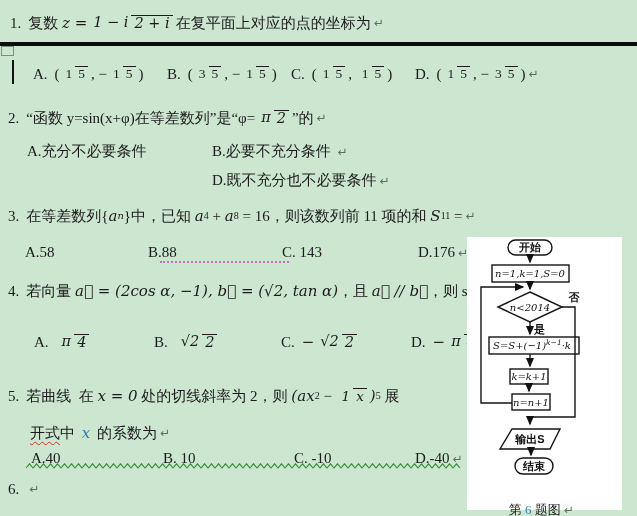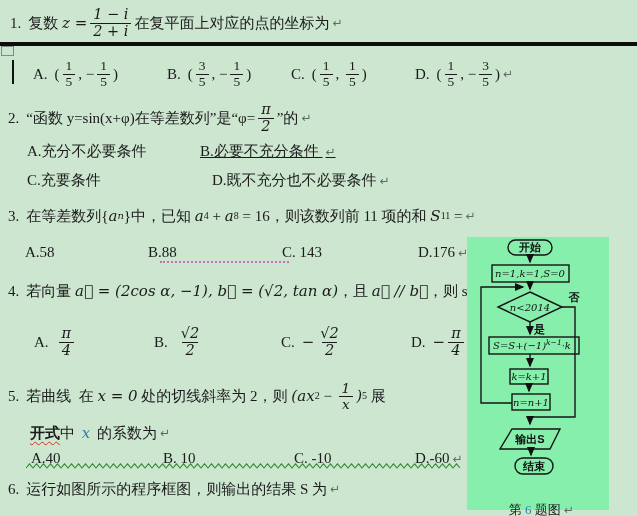--- a/index.html
+++ b/index.html
@@ -1,38 +1,38 @@
 <!DOCTYPE html>
 <html><head>
 <meta charset="utf-8">
 <style>
   html,body{margin:0;padding:0;}
   #page{position:relative;width:637px;height:516px;background:#cce6d0;overflow:hidden;
         font-family:"Liberation Serif","DejaVu Serif",serif;color:#1b1b1b;font-size:15px;}
   .row{position:absolute;display:flex;align-items:center;white-space:pre;line-height:1.25;}
   .qn{margin-right:7px;}
   .it{font-style:italic;font-family:"DejaVu Serif","Liberation Serif",serif;}
-  .frac{display:inline-flex;flex-direction:column;align-items:center;text-align:left;
+  .frac{display:inline-flex;align-items:center;text-align:left;
         margin:0 3px;line-height:1.08;vertical-align:middle;}
   .frac .nu{padding:0 3px;}
   .frac .den{padding:0 3px;border-top:1.3px solid #1b1b1b;}
   .frac.sm{font-size:13.5px;}
   .frac.md{font-size:14.5px;}
   sub{font-size:10px;}
   sup{font-size:10px;}
   .pilcrow{color:#5d6d63;font-size:12px;margin-left:3px;font-family:"DejaVu Sans",sans-serif;}
   .divider{position:absolute;left:0;top:42px;width:637px;height:4px;background:#0d0d0d;}
   .handle{position:absolute;left:1px;top:46px;width:11px;height:8px;border:1px solid #7d8d80;background:transparent;}
   .cursor{position:absolute;left:12px;top:60px;width:2px;height:24px;background:#101010;}
-  .wavy-red{text-decoration-line:underline;text-decoration-style:wavy;text-decoration-color:#d03424;text-underline-offset:3px;text-decoration-thickness:1px;font-weight:bold;}
+  .wavy-red{text-decoration-line:underline;text-decoration-style:wavy;text-decoration-color:#d03424;text-underline-offset:3px;text-decoration-thickness:1px;}
   .xfield{color:#2e7fae;margin:0 3px;}
   .dotted-underline{position:absolute;left:160px;top:261px;width:129px;height:0;border-top:2px dotted #c46ec4;}
   .zz{position:absolute;}
   .opt-plain{position:absolute;white-space:pre;}
-  #flowchart{position:absolute;left:467px;top:237px;width:142px;height:273px;background:#86efac;}
+  #flowchart{position:absolute;left:467px;top:237px;width:155px;height:273px;background:#ffffff;}
   .fcz{font-family:"Liberation Sans","DejaVu Sans",sans-serif;font-size:11px;font-weight:600;fill:#111;text-anchor:middle;}
   .fcm{font-family:"DejaVu Serif","Liberation Serif",serif;font-style:italic;font-size:10px;fill:#111;text-anchor:middle;}
   .fc-caption{position:absolute;left:0;top:248px;width:129px;text-align:center;font-size:13px;color:#1b1b1b;white-space:pre;}
   .cap6{color:#2e7fae;}
 </style>
 </head>
 <body>
 
 <div id="page">
 
@@ -90,22 +90,21 @@
     <span class="qn">2.</span>
     <span>“函数 y=sin(x+φ)在等差数列”是“φ=</span>
     <span class="frac md it">
       <span class="nu">π</span>
       <span class="den">2</span>
     </span>
     <span>”的</span>
     <span class="pilcrow">↵</span>
   </div>
   <span class="opt-plain" style="left:27px;top:142px;">A.充分不必要条件</span>
-  <span class="opt-plain" style="left:200px;top:142px;text-decoration:underline;"><span>B.必要不充分条件 </span><span class="pilcrow">↵</span></span>
-  <span class="opt-plain" style="left:27px;top:171px;">C.充要条件</span>
+  <span class="opt-plain" style="left:212px;top:142px;"><span>B.必要不充分条件 </span><span class="pilcrow">↵</span></span>
   <span class="opt-plain" style="left:212px;top:171px;"><span>D.既不充分也不必要条件</span><span class="pilcrow">↵</span></span>
 
   <div class="row" style="left:8px;top:203px;height:26px;">
     <span class="qn">3.</span>
     <span>在等差数列</span>
     <span>{</span><span class="it">a</span><sub class="it">n</sub><span>}</span>
     <span>中，已知 </span>
     <span class="it">a</span><sub>4</sub>
     <span> + </span>
     <span class="it">a</span><sub>8</sub>
@@ -167,28 +166,27 @@
   <div class="row" style="left:30px;top:422px;height:22px;">
     <span class="wavy-red">开式</span>
     <span>中 </span>
     <span class="xfield it">x</span>
     <span> 的系数为</span>
     <span class="pilcrow">↵</span>
   </div>
   <span class="opt-plain" style="left:31px;top:450px;">A.40</span>
   <span class="opt-plain" style="left:163px;top:450px;">B. 10</span>
   <span class="opt-plain" style="left:294px;top:450px;">C. -10</span>
-  <span class="opt-plain" style="left:415px;top:450px;"><span>D.-60</span><span class="pilcrow">↵</span></span>
+  <span class="opt-plain" style="left:415px;top:450px;"><span>D.-40</span><span class="pilcrow">↵</span></span>
   <svg class="zz" style="left:26px;top:463px;" width="438" height="8">
     <path stroke="#2e8b2e" stroke-width="1.1" fill="none" d="M0 5 L3.5 0.8 L7.0 5 L10.5 0.8 L14.0 5 L17.5 0.8 L21.0 5 L24.5 0.8 L28.0 5 L31.5 0.8 L35.0 5 L38.5 0.8 L42.0 5 L45.5 0.8 L49.0 5 L52.5 0.8 L56.0 5 L59.5 0.8 L63.0 5 L66.5 0.8 L70.0 5 L73.5 0.8 L77.0 5 L80.5 0.8 L84.0 5 L87.5 0.8 L91.0 5 L94.5 0.8 L98.0 5 L101.5 0.8 L105.0 5 L108.5 0.8 L112.0 5 L115.5 0.8 L119.0 5 L122.5 0.8 L126.0 5 L129.5 0.8 L133.0 5 L136.5 0.8 L140.0 5 L143.5 0.8 L147.0 5 L150.5 0.8 L154.0 5 L157.5 0.8 L161.0 5 L164.5 0.8 L168.0 5 L171.5 0.8 L175.0 5 L178.5 0.8 L182.0 5 L185.5 0.8 L189.0 5 L192.5 0.8 L196.0 5 L199.5 0.8 L203.0 5 L206.5 0.8 L210.0 5 L213.5 0.8 L217.0 5 L220.5 0.8 L224.0 5 L227.5 0.8 L231.0 5 L234.5 0.8 L238.0 5 L241.5 0.8 L245.0 5 L248.5 0.8 L252.0 5 L255.5 0.8 L259.0 5 L262.5 0.8 L266.0 5 L269.5 0.8 L273.0 5 L276.5 0.8 L280.0 5 L283.5 0.8 L287.0 5 L290.5 0.8 L294.0 5 L297.5 0.8 L301.0 5 L304.5 0.8 L308.0 5 L311.5 0.8 L315.0 5 L318.5 0.8 L322.0 5 L325.5 0.8 L329.0 5 L332.5 0.8 L336.0 5 L339.5 0.8 L343.0 5 L346.5 0.8 L350.0 5 L353.5 0.8 L357.0 5 L360.5 0.8 L364.0 5 L367.5 0.8 L371.0 5 L374.5 0.8 L378.0 5 L381.5 0.8 L385.0 5 L388.5 0.8 L392.0 5 L395.5 0.8 L399.0 5 L402.5 0.8 L406.0 5 L409.5 0.8 L413.0 5 L416.5 0.8 L420.0 5 L423.5 0.8 L427.0 5 L430.5 0.8 L434.0 5"></path>
   </svg>
 
   <div class="row" style="left:8px;top:478px;height:22px;">
     <span class="qn">6.</span>
-    <span>运行如图所示的程序框图，则输出的结果 S 为</span>
     <span class="pilcrow">↵</span>
   </div>
 
   <div id="flowchart">
     <svg width="129" height="248" viewBox="0 0 129 248">
       <defs>
         <marker id="ar" markerWidth="8" markerHeight="8" refX="6" refY="3" orient="auto">
           <path d="M0,0 L7,3 L0,6 Z" fill="#111"></path>
         </marker>
       </defs>

